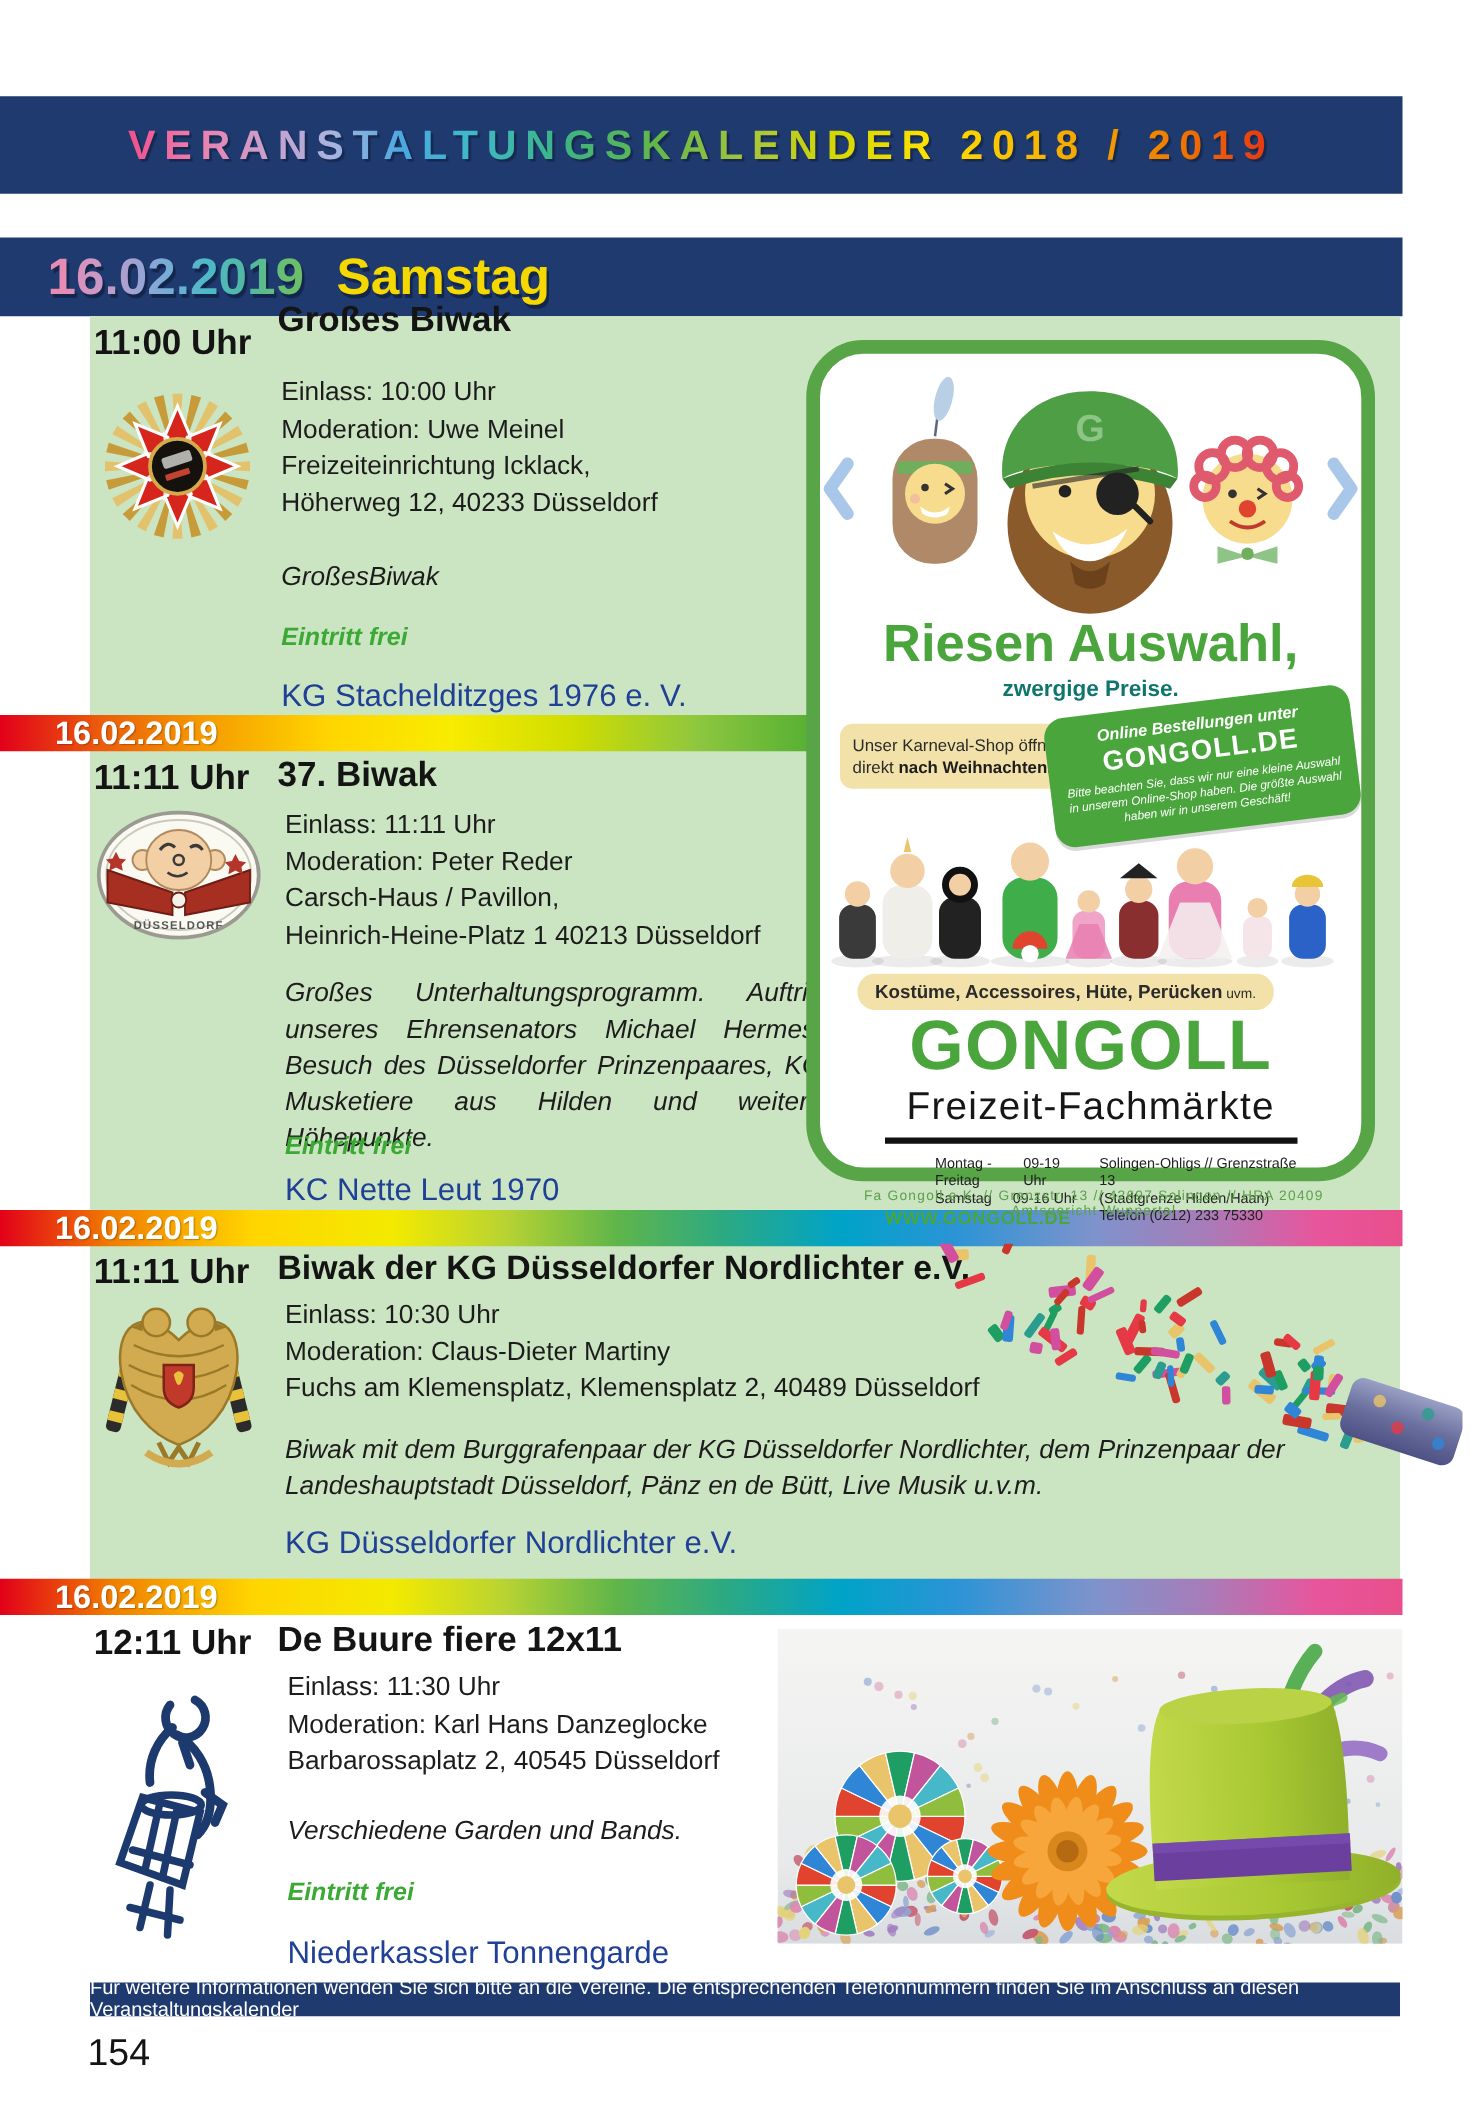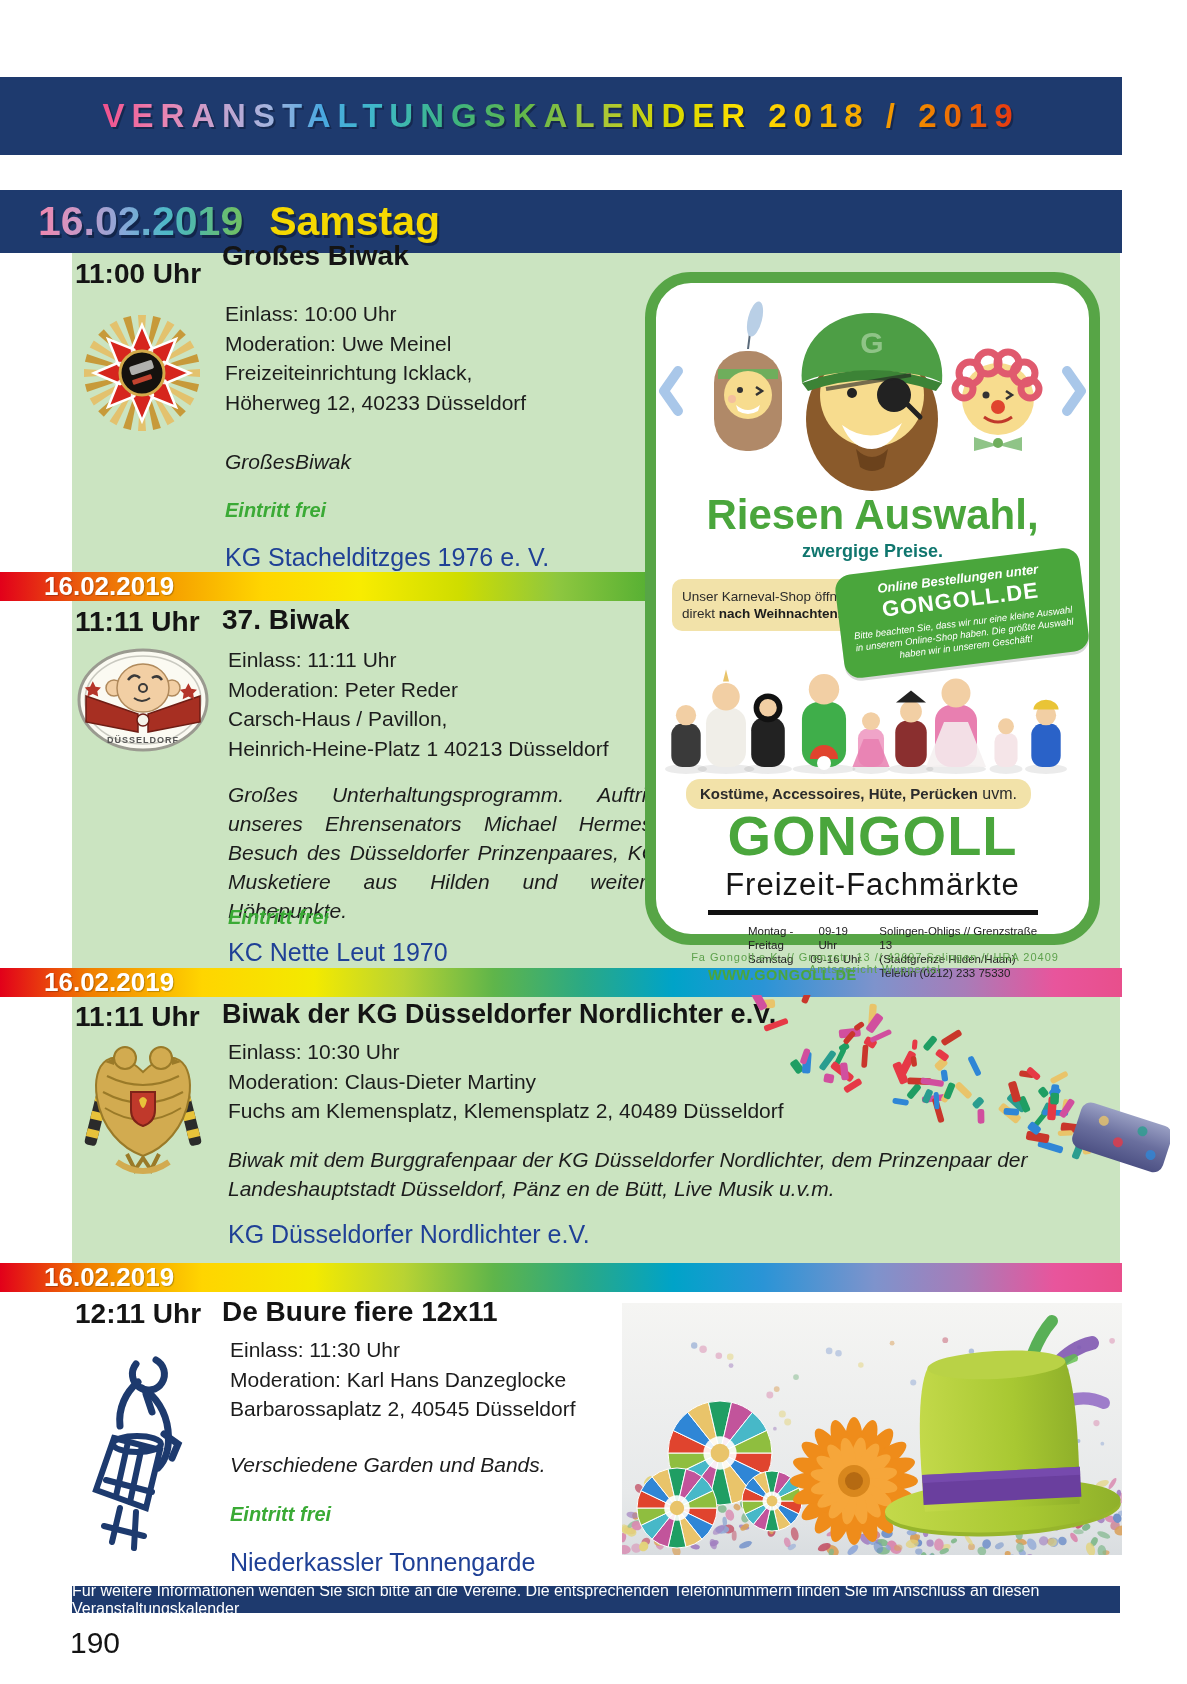--- a/index.html
+++ b/index.html
@@ -58,21 +58,21 @@
   .badge-yellow{position:absolute;background:#f2e2a9;border-radius:10px;color:#2b2b2b;}
   .badge-note{left:16px;top:296px;width:178px;padding:9px 10px;font-size:13.5px;line-height:17px;}
   .badge-note b{color:#1d1d1d;}
   .badge-green{position:absolute;right:4px;top:278px;width:222px;padding:10px 12px 12px;
                background:#4aa63c;border-radius:16px;color:#fff;transform:rotate(-7deg);
                box-shadow:0 3px 0 rgba(0,0,0,.15);text-align:center;}
   .badge-green .bg-line1{font-size:13px;font-weight:bold;font-style:italic;display:block;}
   .badge-green .bg-domain{font-size:22px;font-weight:bold;letter-spacing:1px;display:block;margin-top:1px;}
   .badge-green .bg-small{font-size:9.5px;line-height:12px;font-style:italic;display:block;margin-top:4px;}
   .badge-cat{left:30px;top:496px;padding:6px 14px;font-size:15px;border-radius:14px;white-space:nowrap;}
-  .badge-cat b{font-size:15px;} .badge-cat span{font-size:16px;text-align:right;}
+  .badge-cat b{font-size:15px;} .badge-cat span{font-size:11px;text-align:right;}
   .ad-brand{position:absolute;left:0;top:520px;width:100%;text-align:center;font-size:56px;
             font-weight:800;color:#4aa63c;letter-spacing:1px;}
   .ad-brand-sub{position:absolute;left:0;top:584px;width:100%;text-align:center;font-size:31px;
                 color:#161616;letter-spacing:1px;}
   .ad-rule{position:absolute;left:52px;top:627px;width:330px;height:5px;background:#111;}
   .ad-info{position:absolute;left:52px;top:641px;width:340px;display:flex;gap:18px;}
   .ad-hours{font-size:11.5px;line-height:14px;color:#222;width:158px;}
   .hour-row{display:flex;justify-content:space-between;padding-left:40px;}
   .ad-web{font-size:14.5px;font-weight:bold;color:#4aa63c;margin-top:2px;letter-spacing:.5px;}
   .ad-addr{font-size:11.5px;line-height:14px;color:#222;}
@@ -919,15 +919,15 @@
           <div>Telefon (0212) 233 75330</div>
         </div>
       </div>
     </div>
   </aside>
   <div class="abs ad-imprint">Fa Gongoll e.K. // Grenzstr. 13 // 42697 Solingen // HRA 20409 Amtsgericht Wuppertal</div>
 
   <div class="abs footer-bar">
     <span>Für weitere Informationen wenden Sie sich bitte an die Vereine. Die entsprechenden Telefonnummern finden Sie im Anschluss an diesen Veranstaltungskalender</span>
   </div>
-  <div class="abs page-number">190</div>
+  <div class="abs page-number">154</div>
 
 </div>
 
 </body></html>

